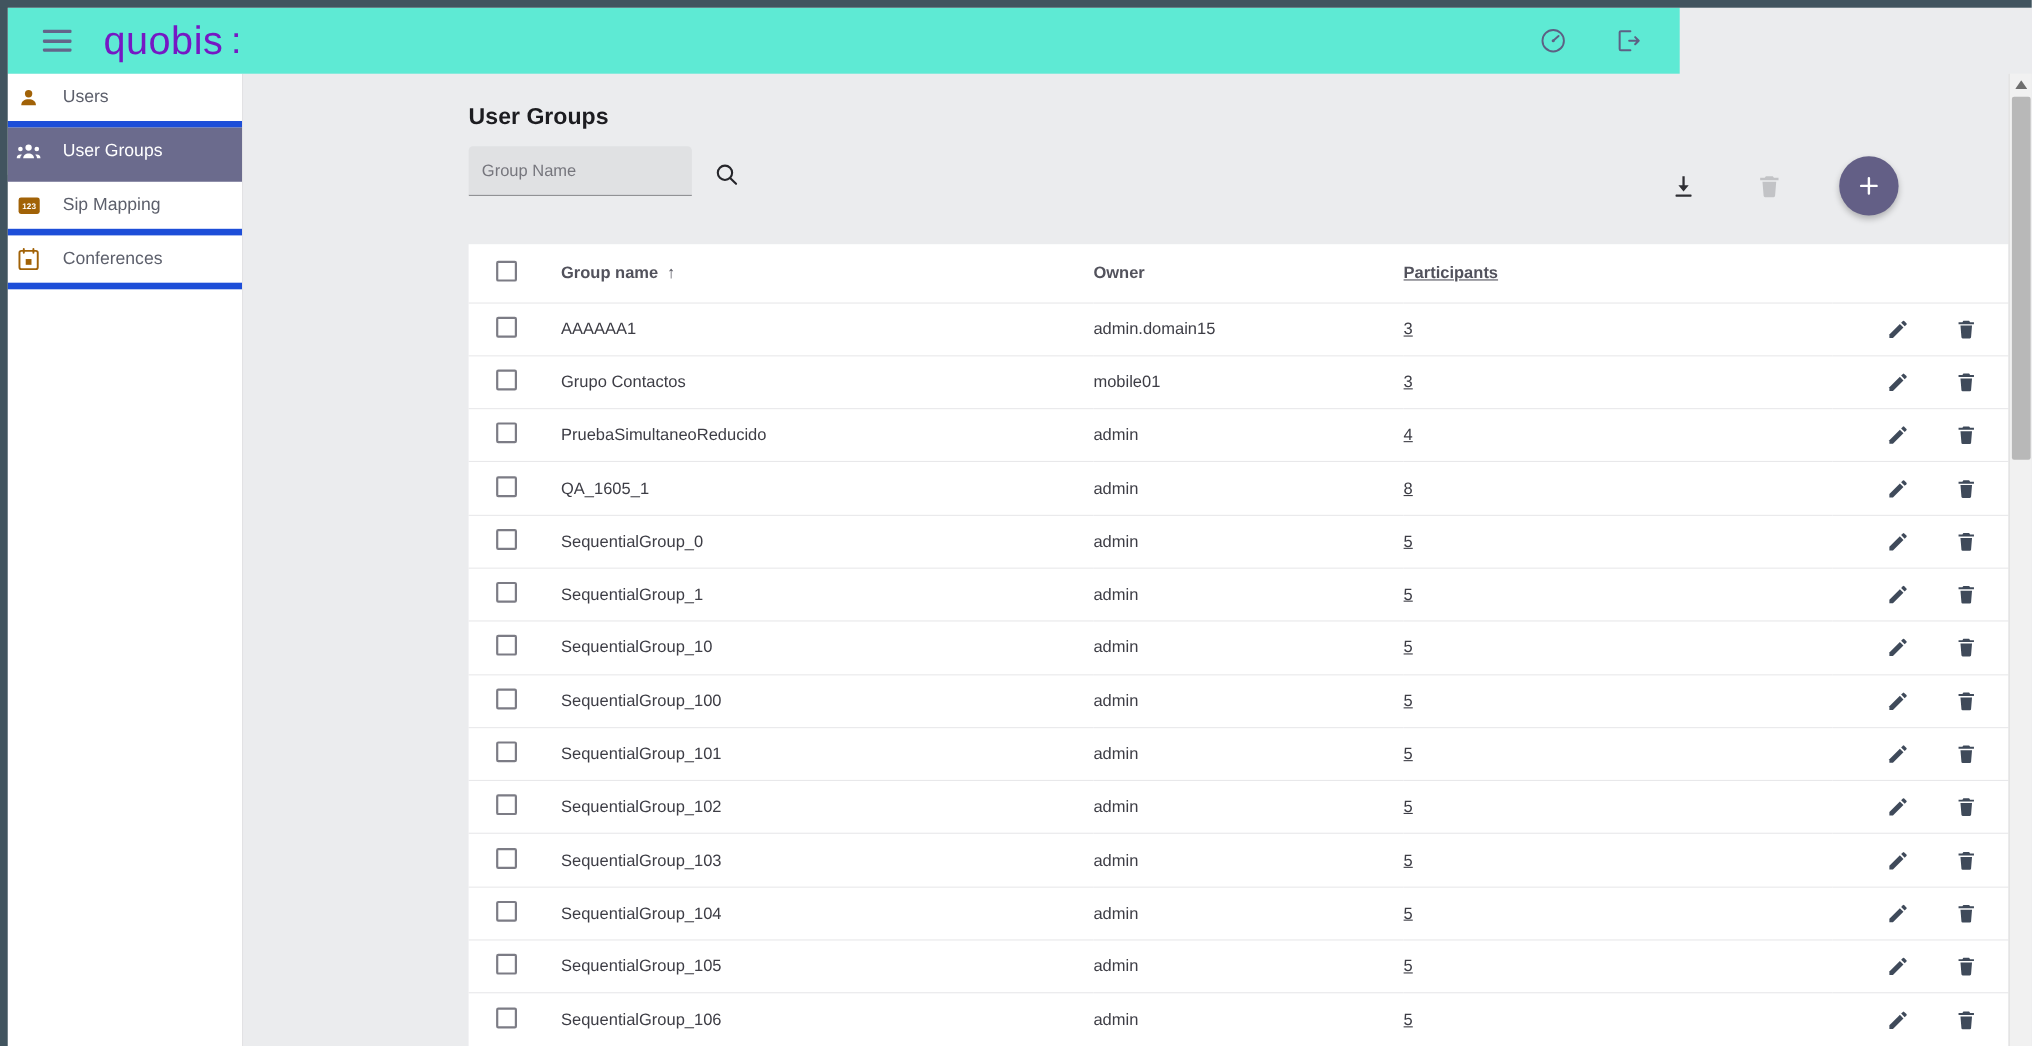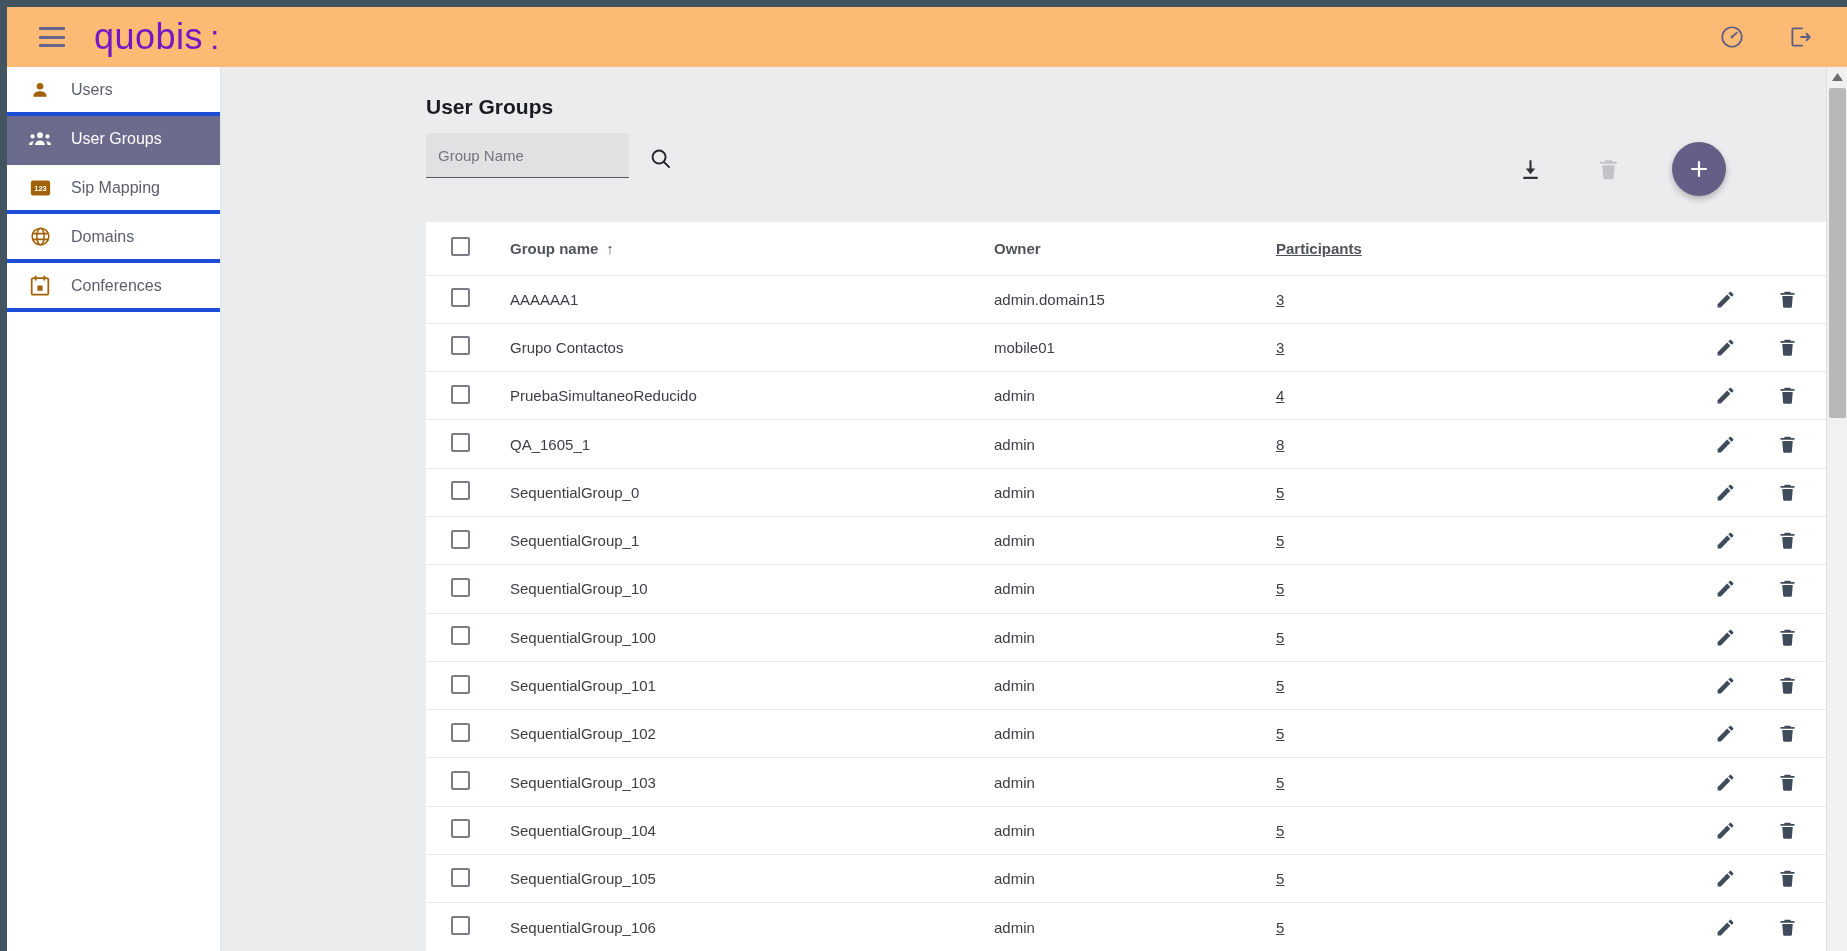--- a/index.html
+++ b/index.html
@@ -26,22 +26,22 @@
     top: 0; left: 0;
     width: 7px; height: 951px;
     background: #41545f;
     z-index: 39;
   }
 
   
   .app-header {
     position: absolute;
     top: 7px; left: 7px;
-    width: 1840px; height: 60px;
-    background: #fdba74;
+    width: 1520px; height: 60px;
+    background: #5eead4;
     display: flex;
     align-items: center;
     z-index: 30;
   }
   .hamburger {
     width: 26px; height: 20px;
     margin-left: 32px;
     display: flex; flex-direction: column;
     justify-content: space-between;
     cursor: pointer;
@@ -87,22 +87,22 @@
     top: 67px; left: 7px;
     width: 214px; height: 884px;
     background: #ffffff;
     border-right: 1px solid #e2e2e4;
     z-index: 20;
   }
   .nav-item {
     height: 49px;
     display: flex;
     align-items: center;
-    padding-left: 22px;
-    border-bottom: 4px solid #1d4ed8;
+    padding-left: 8px;
+    border-bottom: 6px solid #1d4ed8;
     color: #5c5f6b;
     font-size: 16px;
     cursor: pointer;
   }
   .nav-item.active {
     background: #6b6b8d;
     color: #ffffff;
     border-bottom-color: #6b6b8d;
   }
   .nav-icon {
@@ -338,30 +338,20 @@
   <div class="nav-item">
     <span class="nav-icon">
       <svg width="21" height="18" viewBox="0 0 24 20" fill="none">
         <rect x="1" y="1.5" width="22" height="17" rx="2.5" fill="currentColor"></rect>
         <text x="12" y="13.4" font-family="Liberation Sans, sans-serif" font-size="8.5" font-weight="bold" fill="#ffffff" text-anchor="middle">123</text>
       </svg>
     </span>
     <span class="nav-label">Sip Mapping</span>
   </div>
 
-  <div class="nav-item">
-    <span class="nav-icon">
-      <svg width="21" height="21" viewBox="0 0 24 24" fill="none" stroke="currentColor" stroke-width="1.8">
-        <circle cx="12" cy="12" r="9.5"></circle>
-        <ellipse cx="12" cy="12" rx="4.2" ry="9.5"></ellipse>
-        <path d="M2.8 8.7h18.4M2.8 15.3h18.4"></path>
-      </svg>
-    </span>
-    <span class="nav-label">Domains</span>
-  </div>
 
   <div class="nav-item">
     <span class="nav-icon">
       <svg width="20" height="21" viewBox="0 0 22 24" fill="none" stroke="currentColor" stroke-width="2">
         <rect x="1.5" y="3.5" width="19" height="19" rx="2"></rect>
         <path d="M6 1.5v4M16 1.5v4" stroke-linecap="round"></path>
         <rect x="8" y="12" width="6" height="6" fill="currentColor" stroke="none"></rect>
       </svg>
     </span>
     <span class="nav-label">Conferences</span>

